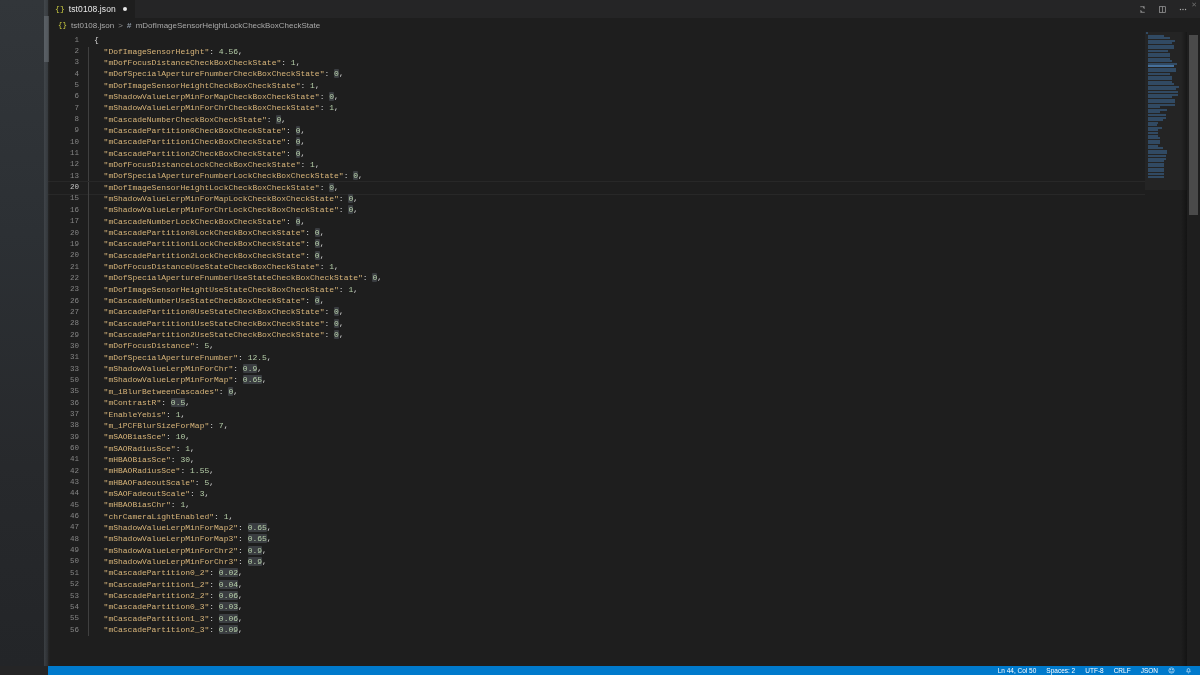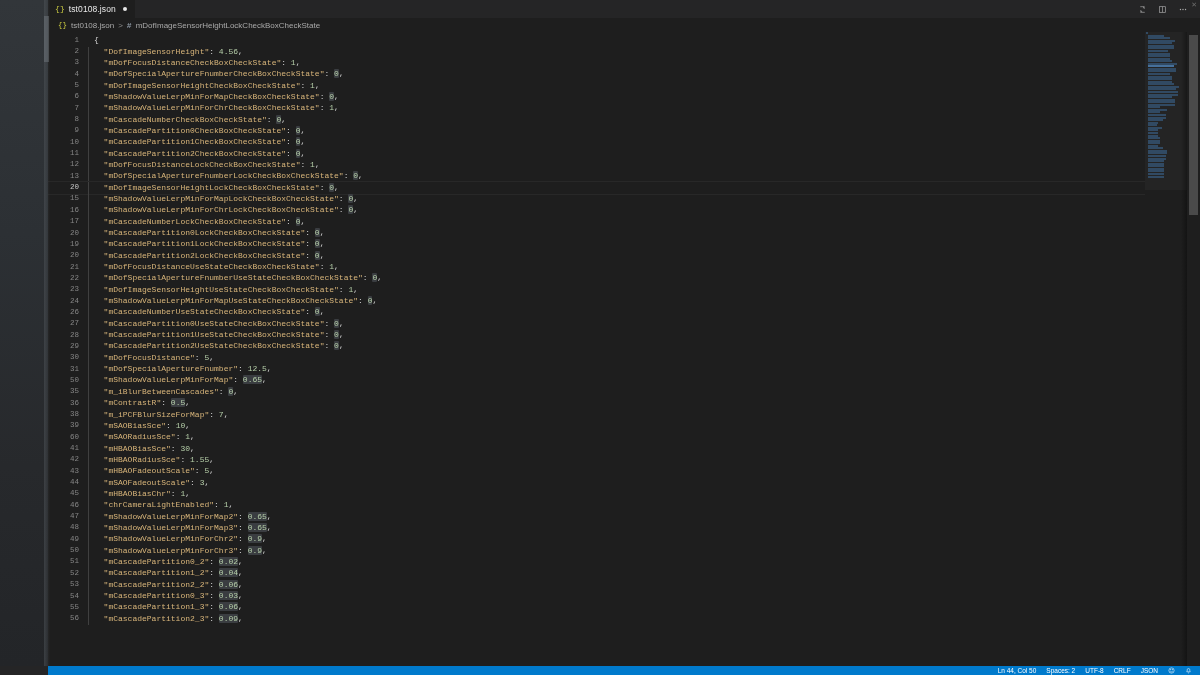--- a/index.html
+++ b/index.html
@@ -194,30 +194,31 @@
             <div class="row active"><span class="ln">20</span><span class="code"><span class="ig" style="left: 0px;"></span><span class="p">  </span><span class="k">"mDofImageSensorHeightLockCheckBoxCheckState"</span><span class="p">: </span><span class="n hl">0</span><span class="p">,</span></span></div>
             <div class="row"><span class="ln">15</span><span class="code"><span class="ig" style="left: 0px;"></span><span class="p">  </span><span class="k">"mShadowValueLerpMinForMapLockCheckBoxCheckState"</span><span class="p">: </span><span class="n hl">0</span><span class="p">,</span></span></div>
             <div class="row"><span class="ln">16</span><span class="code"><span class="ig" style="left: 0px;"></span><span class="p">  </span><span class="k">"mShadowValueLerpMinForChrLockCheckBoxCheckState"</span><span class="p">: </span><span class="n hl">0</span><span class="p">,</span></span></div>
             <div class="row"><span class="ln">17</span><span class="code"><span class="ig" style="left: 0px;"></span><span class="p">  </span><span class="k">"mCascadeNumberLockCheckBoxCheckState"</span><span class="p">: </span><span class="n hl">0</span><span class="p">,</span></span></div>
             <div class="row"><span class="ln">20</span><span class="code"><span class="ig" style="left: 0px;"></span><span class="p">  </span><span class="k">"mCascadePartition0LockCheckBoxCheckState"</span><span class="p">: </span><span class="n hl">0</span><span class="p">,</span></span></div>
             <div class="row"><span class="ln">19</span><span class="code"><span class="ig" style="left: 0px;"></span><span class="p">  </span><span class="k">"mCascadePartition1LockCheckBoxCheckState"</span><span class="p">: </span><span class="n hl">0</span><span class="p">,</span></span></div>
             <div class="row"><span class="ln">20</span><span class="code"><span class="ig" style="left: 0px;"></span><span class="p">  </span><span class="k">"mCascadePartition2LockCheckBoxCheckState"</span><span class="p">: </span><span class="n hl">0</span><span class="p">,</span></span></div>
             <div class="row"><span class="ln">21</span><span class="code"><span class="ig" style="left: 0px;"></span><span class="p">  </span><span class="k">"mDofFocusDistanceUseStateCheckBoxCheckState"</span><span class="p">: </span><span class="n">1</span><span class="p">,</span></span></div>
             <div class="row"><span class="ln">22</span><span class="code"><span class="ig" style="left: 0px;"></span><span class="p">  </span><span class="k">"mDofSpecialApertureFnumberUseStateCheckBoxCheckState"</span><span class="p">: </span><span class="n hl">0</span><span class="p">,</span></span></div>
             <div class="row"><span class="ln">23</span><span class="code"><span class="ig" style="left: 0px;"></span><span class="p">  </span><span class="k">"mDofImageSensorHeightUseStateCheckBoxCheckState"</span><span class="p">: </span><span class="n">1</span><span class="p">,</span></span></div>
-            <div class="row"><span class="ln">24</span><span class="code"><span class="ig" style="left: 0px;"></span><span class="p">  </span><span class="k">"mShadowValueLerpMinForMapUseStateCheckBoxCheckState"</span><span class="p">: </span><span class="n hl">0</span><span class="p">,</span></span></div>
             <div class="row"><span class="ln">26</span><span class="code"><span class="ig" style="left: 0px;"></span><span class="p">  </span><span class="k">"mCascadeNumberUseStateCheckBoxCheckState"</span><span class="p">: </span><span class="n hl">0</span><span class="p">,</span></span></div>
             <div class="row"><span class="ln">27</span><span class="code"><span class="ig" style="left: 0px;"></span><span class="p">  </span><span class="k">"mCascadePartition0UseStateCheckBoxCheckState"</span><span class="p">: </span><span class="n hl">0</span><span class="p">,</span></span></div>
             <div class="row"><span class="ln">28</span><span class="code"><span class="ig" style="left: 0px;"></span><span class="p">  </span><span class="k">"mCascadePartition1UseStateCheckBoxCheckState"</span><span class="p">: </span><span class="n hl">0</span><span class="p">,</span></span></div>
             <div class="row"><span class="ln">29</span><span class="code"><span class="ig" style="left: 0px;"></span><span class="p">  </span><span class="k">"mCascadePartition2UseStateCheckBoxCheckState"</span><span class="p">: </span><span class="n hl">0</span><span class="p">,</span></span></div>
             <div class="row"><span class="ln">30</span><span class="code"><span class="ig" style="left: 0px;"></span><span class="p">  </span><span class="k">"mDofFocusDistance"</span><span class="p">: </span><span class="n">5</span><span class="p">,</span></span></div>
             <div class="row"><span class="ln">31</span><span class="code"><span class="ig" style="left: 0px;"></span><span class="p">  </span><span class="k">"mDofSpecialApertureFnumber"</span><span class="p">: </span><span class="n">12.5</span><span class="p">,</span></span></div>
+            <div class="row"><span class="ln">33</span><span class="code"><span class="ig" style="left: 0px;"></span><span class="p">  </span><span class="k">"mShadowValueLerpMinForChr"</span><span class="p">: </span><span class="n hl">0.9</span><span class="p">,</span></span></div>
             <div class="row"><span class="ln">50</span><span class="code"><span class="ig" style="left: 0px;"></span><span class="p">  </span><span class="k">"mShadowValueLerpMinForMap"</span><span class="p">: </span><span class="n hl">0.65</span><span class="p">,</span></span></div>
             <div class="row"><span class="ln">35</span><span class="code"><span class="ig" style="left: 0px;"></span><span class="p">  </span><span class="k">"m_iBlurBetweenCascades"</span><span class="p">: </span><span class="n hl">0</span><span class="p">,</span></span></div>
             <div class="row"><span class="ln">36</span><span class="code"><span class="ig" style="left: 0px;"></span><span class="p">  </span><span class="k">"mContrastR"</span><span class="p">: </span><span class="n hl">0.5</span><span class="p">,</span></span></div>
+            <div class="row"><span class="ln">37</span><span class="code"><span class="ig" style="left: 0px;"></span><span class="p">  </span><span class="k">"EnableYebis"</span><span class="p">: </span><span class="n">1</span><span class="p">,</span></span></div>
             <div class="row"><span class="ln">38</span><span class="code"><span class="ig" style="left: 0px;"></span><span class="p">  </span><span class="k">"m_iPCFBlurSizeForMap"</span><span class="p">: </span><span class="n">7</span><span class="p">,</span></span></div>
             <div class="row"><span class="ln">39</span><span class="code"><span class="ig" style="left: 0px;"></span><span class="p">  </span><span class="k">"mSAOBiasSce"</span><span class="p">: </span><span class="n">10</span><span class="p">,</span></span></div>
             <div class="row"><span class="ln">60</span><span class="code"><span class="ig" style="left: 0px;"></span><span class="p">  </span><span class="k">"mSAORadiusSce"</span><span class="p">: </span><span class="n">1</span><span class="p">,</span></span></div>
             <div class="row"><span class="ln">41</span><span class="code"><span class="ig" style="left: 0px;"></span><span class="p">  </span><span class="k">"mHBAOBiasSce"</span><span class="p">: </span><span class="n">30</span><span class="p">,</span></span></div>
             <div class="row"><span class="ln">42</span><span class="code"><span class="ig" style="left: 0px;"></span><span class="p">  </span><span class="k">"mHBAORadiusSce"</span><span class="p">: </span><span class="n">1.55</span><span class="p">,</span></span></div>
             <div class="row"><span class="ln">43</span><span class="code"><span class="ig" style="left: 0px;"></span><span class="p">  </span><span class="k">"mHBAOFadeoutScale"</span><span class="p">: </span><span class="n">5</span><span class="p">,</span></span></div>
             <div class="row"><span class="ln">44</span><span class="code"><span class="ig" style="left: 0px;"></span><span class="p">  </span><span class="k">"mSAOFadeoutScale"</span><span class="p">: </span><span class="n">3</span><span class="p">,</span></span></div>
             <div class="row"><span class="ln">45</span><span class="code"><span class="ig" style="left: 0px;"></span><span class="p">  </span><span class="k">"mHBAOBiasChr"</span><span class="p">: </span><span class="n">1</span><span class="p">,</span></span></div>
             <div class="row"><span class="ln">46</span><span class="code"><span class="ig" style="left: 0px;"></span><span class="p">  </span><span class="k">"chrCameraLightEnabled"</span><span class="p">: </span><span class="n">1</span><span class="p">,</span></span></div>
             <div class="row"><span class="ln">47</span><span class="code"><span class="ig" style="left: 0px;"></span><span class="p">  </span><span class="k">"mShadowValueLerpMinForMap2"</span><span class="p">: </span><span class="n hl">0.65</span><span class="p">,</span></span></div>

